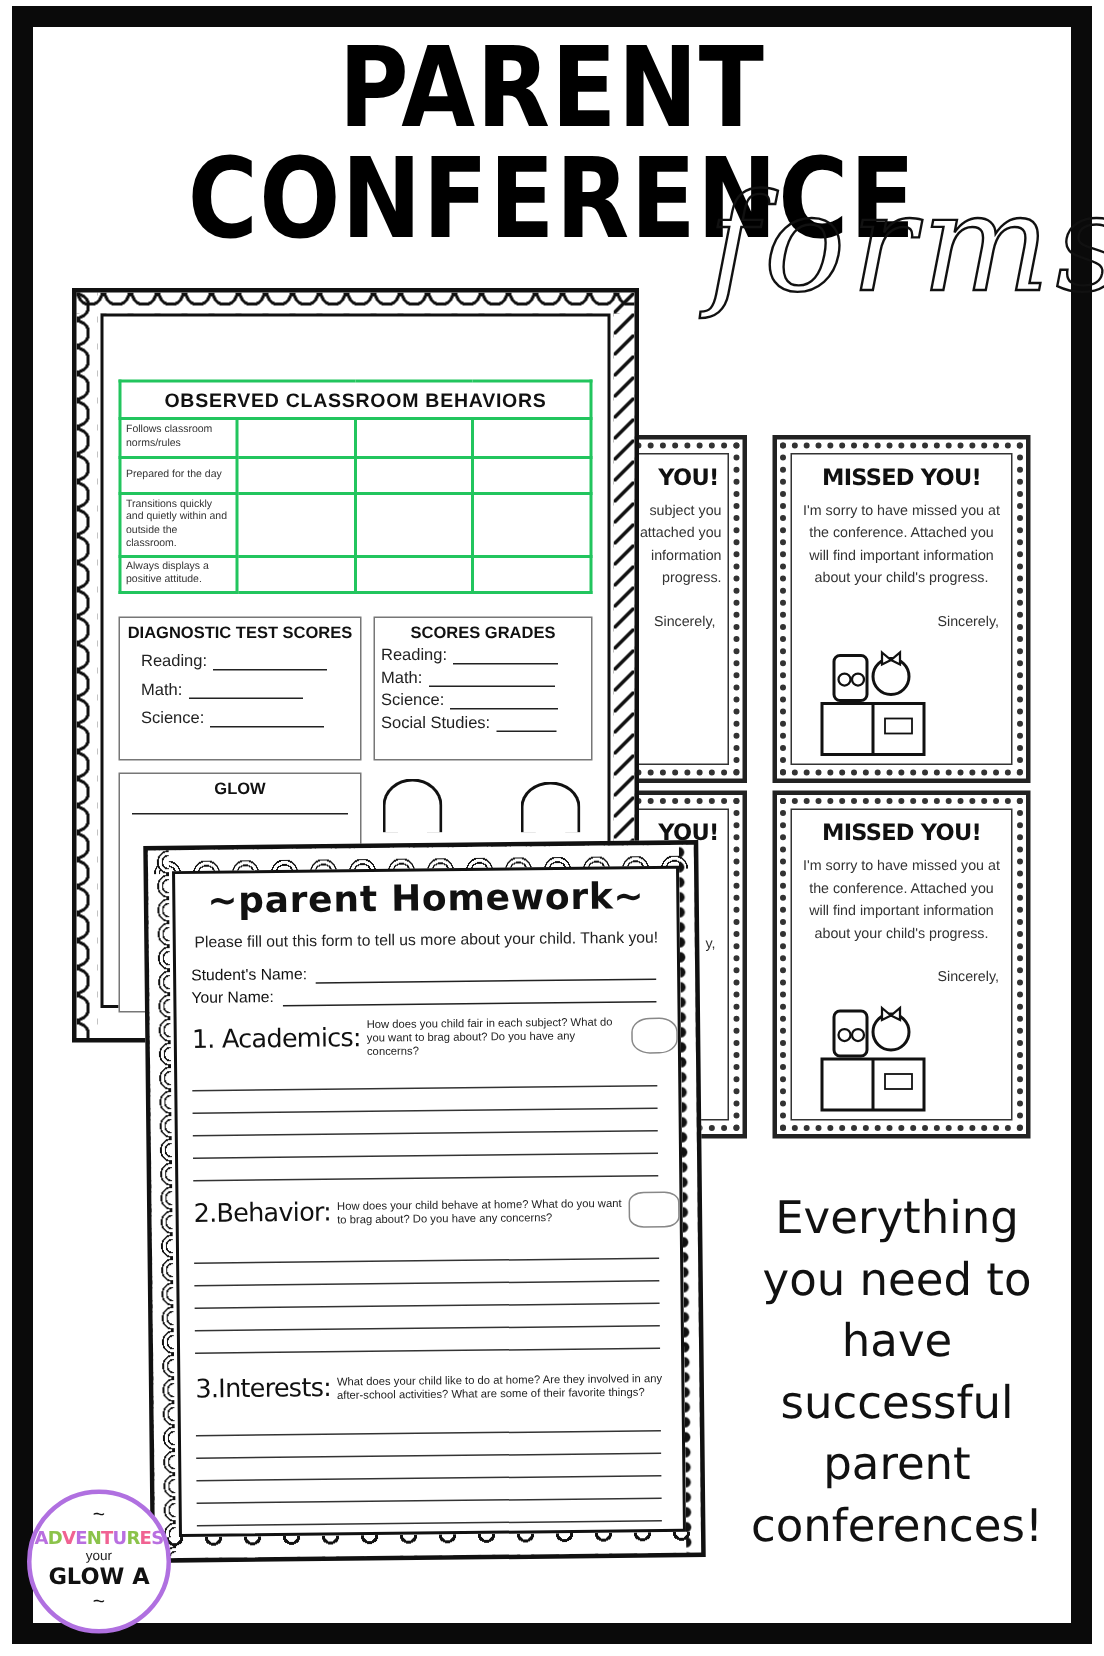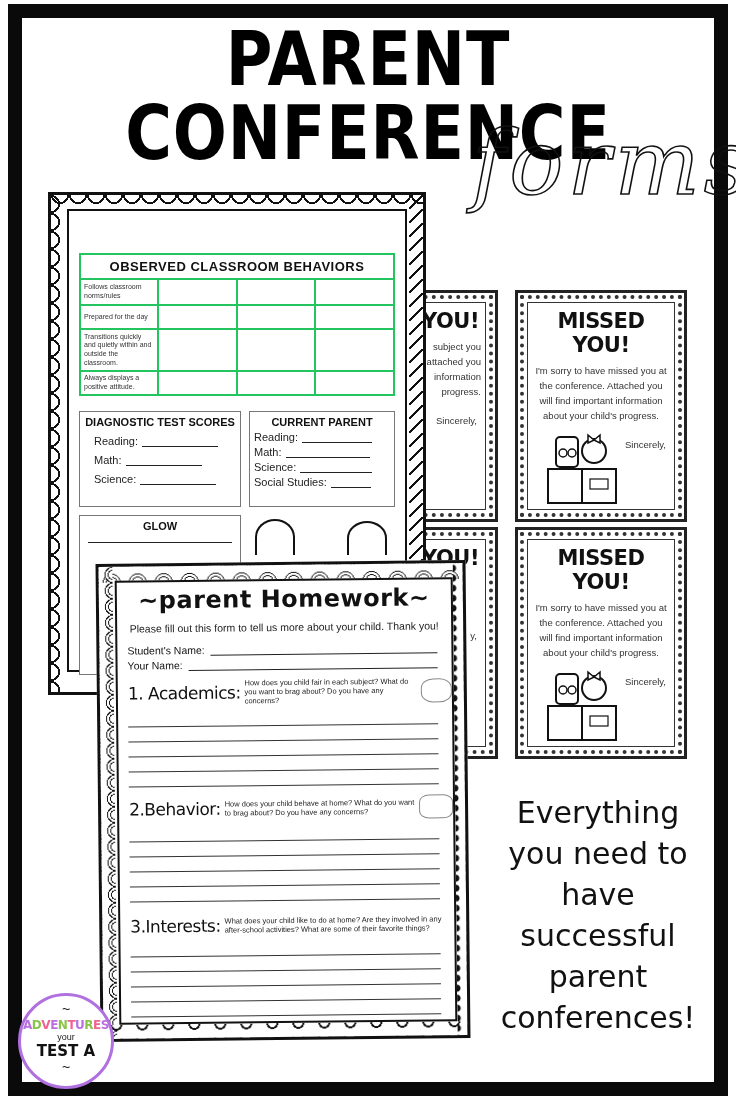--- a/index.html
+++ b/index.html
@@ -23,21 +23,21 @@
   .box { position: absolute; border: 1px solid #777; background: #fff; }
   .box-title { text-align: center; font-size: 11px; font-weight: bold; margin-top: 4px; }
   .field { font-size: 11px; color: #222; margin: 7px 0 0 14px; white-space: nowrap; }
   .field .line { display: inline-block; border-bottom: 1px solid #222; width: 76px; height: 10px; vertical-align: bottom; margin-left: 4px; }
   .face { position: absolute; border: 2px solid #111; border-bottom: none; border-radius: 50% 50% 0 0; background: #fff; }
 
   
   .card { position: absolute; width: 172px; height: 232px; border: 3px solid #222; background: #fff; padding: 6px; }
   .card::before { content: ""; position: absolute; left: 2px; top: 2px; right: 2px; bottom: 2px; border: 4px dotted #333; }
   .card-inner { position: absolute; left: 9px; top: 9px; right: 9px; bottom: 9px; border: 1px solid #333; background: #fff; overflow: hidden; }
-  .card-title { text-align: center; font-family: "DejaVu Sans", sans-serif; font-weight: bold; font-size: 21px; margin-top: 6px; letter-spacing: -0.5px; }
+  .card-title { text-align: center; font-family: "DejaVu Sans", sans-serif; font-weight: bold; font-size: 15px; margin-top: 6px; letter-spacing: -0.5px; }
   .card-msg { text-align: center; font-size: 9.5px; line-height: 15px; color: #333; margin-top: 6px; padding: 0 4px; }
   .card-sign { text-align: right; font-size: 9.5px; color: #333; margin-top: 16px; padding-right: 8px; }
   .kids { position: absolute; left: 14px; bottom: 2px; width: 80px; height: 78px; }
   .left-card .card-inner { right: 9px; }
 
   
   .homework { position: absolute; left: 98px; top: 562px; width: 370px; height: 478px; background: #fff; border: 3px solid #111; transform: rotate(-0.6deg); }
   .homework .scal-top { position: absolute; left: 0; right: 0; top: 0; height: 16px; background: radial-gradient(circle at 50% 100%, #fff 5px, #111 5px, #111 6px, #fff 6px, #fff 8px, #111 8px, #111 9px, transparent 9px) 0 0/26px 16px repeat-x; }
   .homework .scal-left { position: absolute; left: 0; top: 0; bottom: 0; width: 14px; background: radial-gradient(circle at 100% 50%, #fff 4px, #111 4px, #111 5px, #fff 5px, #fff 7px, #111 7px, #111 8px, transparent 8px) 0 0/14px 16px repeat-y; }
   .homework .scal-right { position: absolute; right: 0; top: 0; bottom: 0; width: 10px; background: radial-gradient(circle at 0 50%, #111 3px, transparent 4px) 0 0/10px 10px repeat-y; }
@@ -158,21 +158,21 @@
     </tbody>
       </table>
 
     <div class="box" style="left:10px; top:200px; width:162px; height:96px;">
       <div class="box-title">DIAGNOSTIC TEST SCORES</div>
       <div class="field"><span>Reading:</span><span class="line"></span></div>
       <div class="field"><span>Math:</span><span class="line"></span></div>
       <div class="field"><span>Science:</span><span class="line"></span></div>
     </div>
     <div class="box" style="left:180px; top:200px; width:146px; height:96px;">
-      <div class="box-title">CURRENT PARENT</div>
+      <div class="box-title">SCORES GRADES</div>
       <div class="field" style="margin:3px 0 0 4px"><span>Reading:</span><span class="line" style="width:70px"></span></div>
       <div class="field" style="margin:3px 0 0 4px"><span>Math:</span><span class="line" style="width:84px"></span></div>
       <div class="field" style="margin:3px 0 0 4px"><span>Science:</span><span class="line" style="width:72px"></span></div>
       <div class="field" style="margin:3px 0 16px 4px"><span>Social Studies:</span><span class="line" style="width:40px"></span></div>
     </div>
     <div class="box" style="left:10px; top:304px; width:162px; height:160px;">
       <div class="box-title">GLOW</div>
       <div style="border-bottom:1px solid #222; margin:10px 8px 0;"></div>
     </div>
     <div class="face" style="left:186px; top:308px; width:40px; height:36px;"></div>
@@ -236,15 +236,15 @@
       </div>
   </div>
 </div>
 
 <div class="tagline">Everything you need to have successful parent conferences!</div>
 
 <div class="logo">
   <div class="logo-tilde">~</div>
   <div class="logo-adv" id="logo-adv"><span style="color: rgb(185, 111, 224);">A</span><span style="color: rgb(139, 195, 74);">D</span><span style="color: rgb(240, 98, 146);">V</span><span style="color: rgb(185, 111, 224);">E</span><span style="color: rgb(139, 195, 74);">N</span><span style="color: rgb(240, 98, 146);">T</span><span style="color: rgb(185, 111, 224);">U</span><span style="color: rgb(139, 195, 74);">R</span><span style="color: rgb(240, 98, 146);">E</span><span style="color: rgb(185, 111, 224);">S</span></div>
   <div class="logo-with">your</div>
-  <div class="logo-miss">TEST A</div>
+  <div class="logo-miss">GLOW A</div>
   <div class="logo-tilde" style="margin-top:0">~</div>
 </div>
 
 </body></html>

